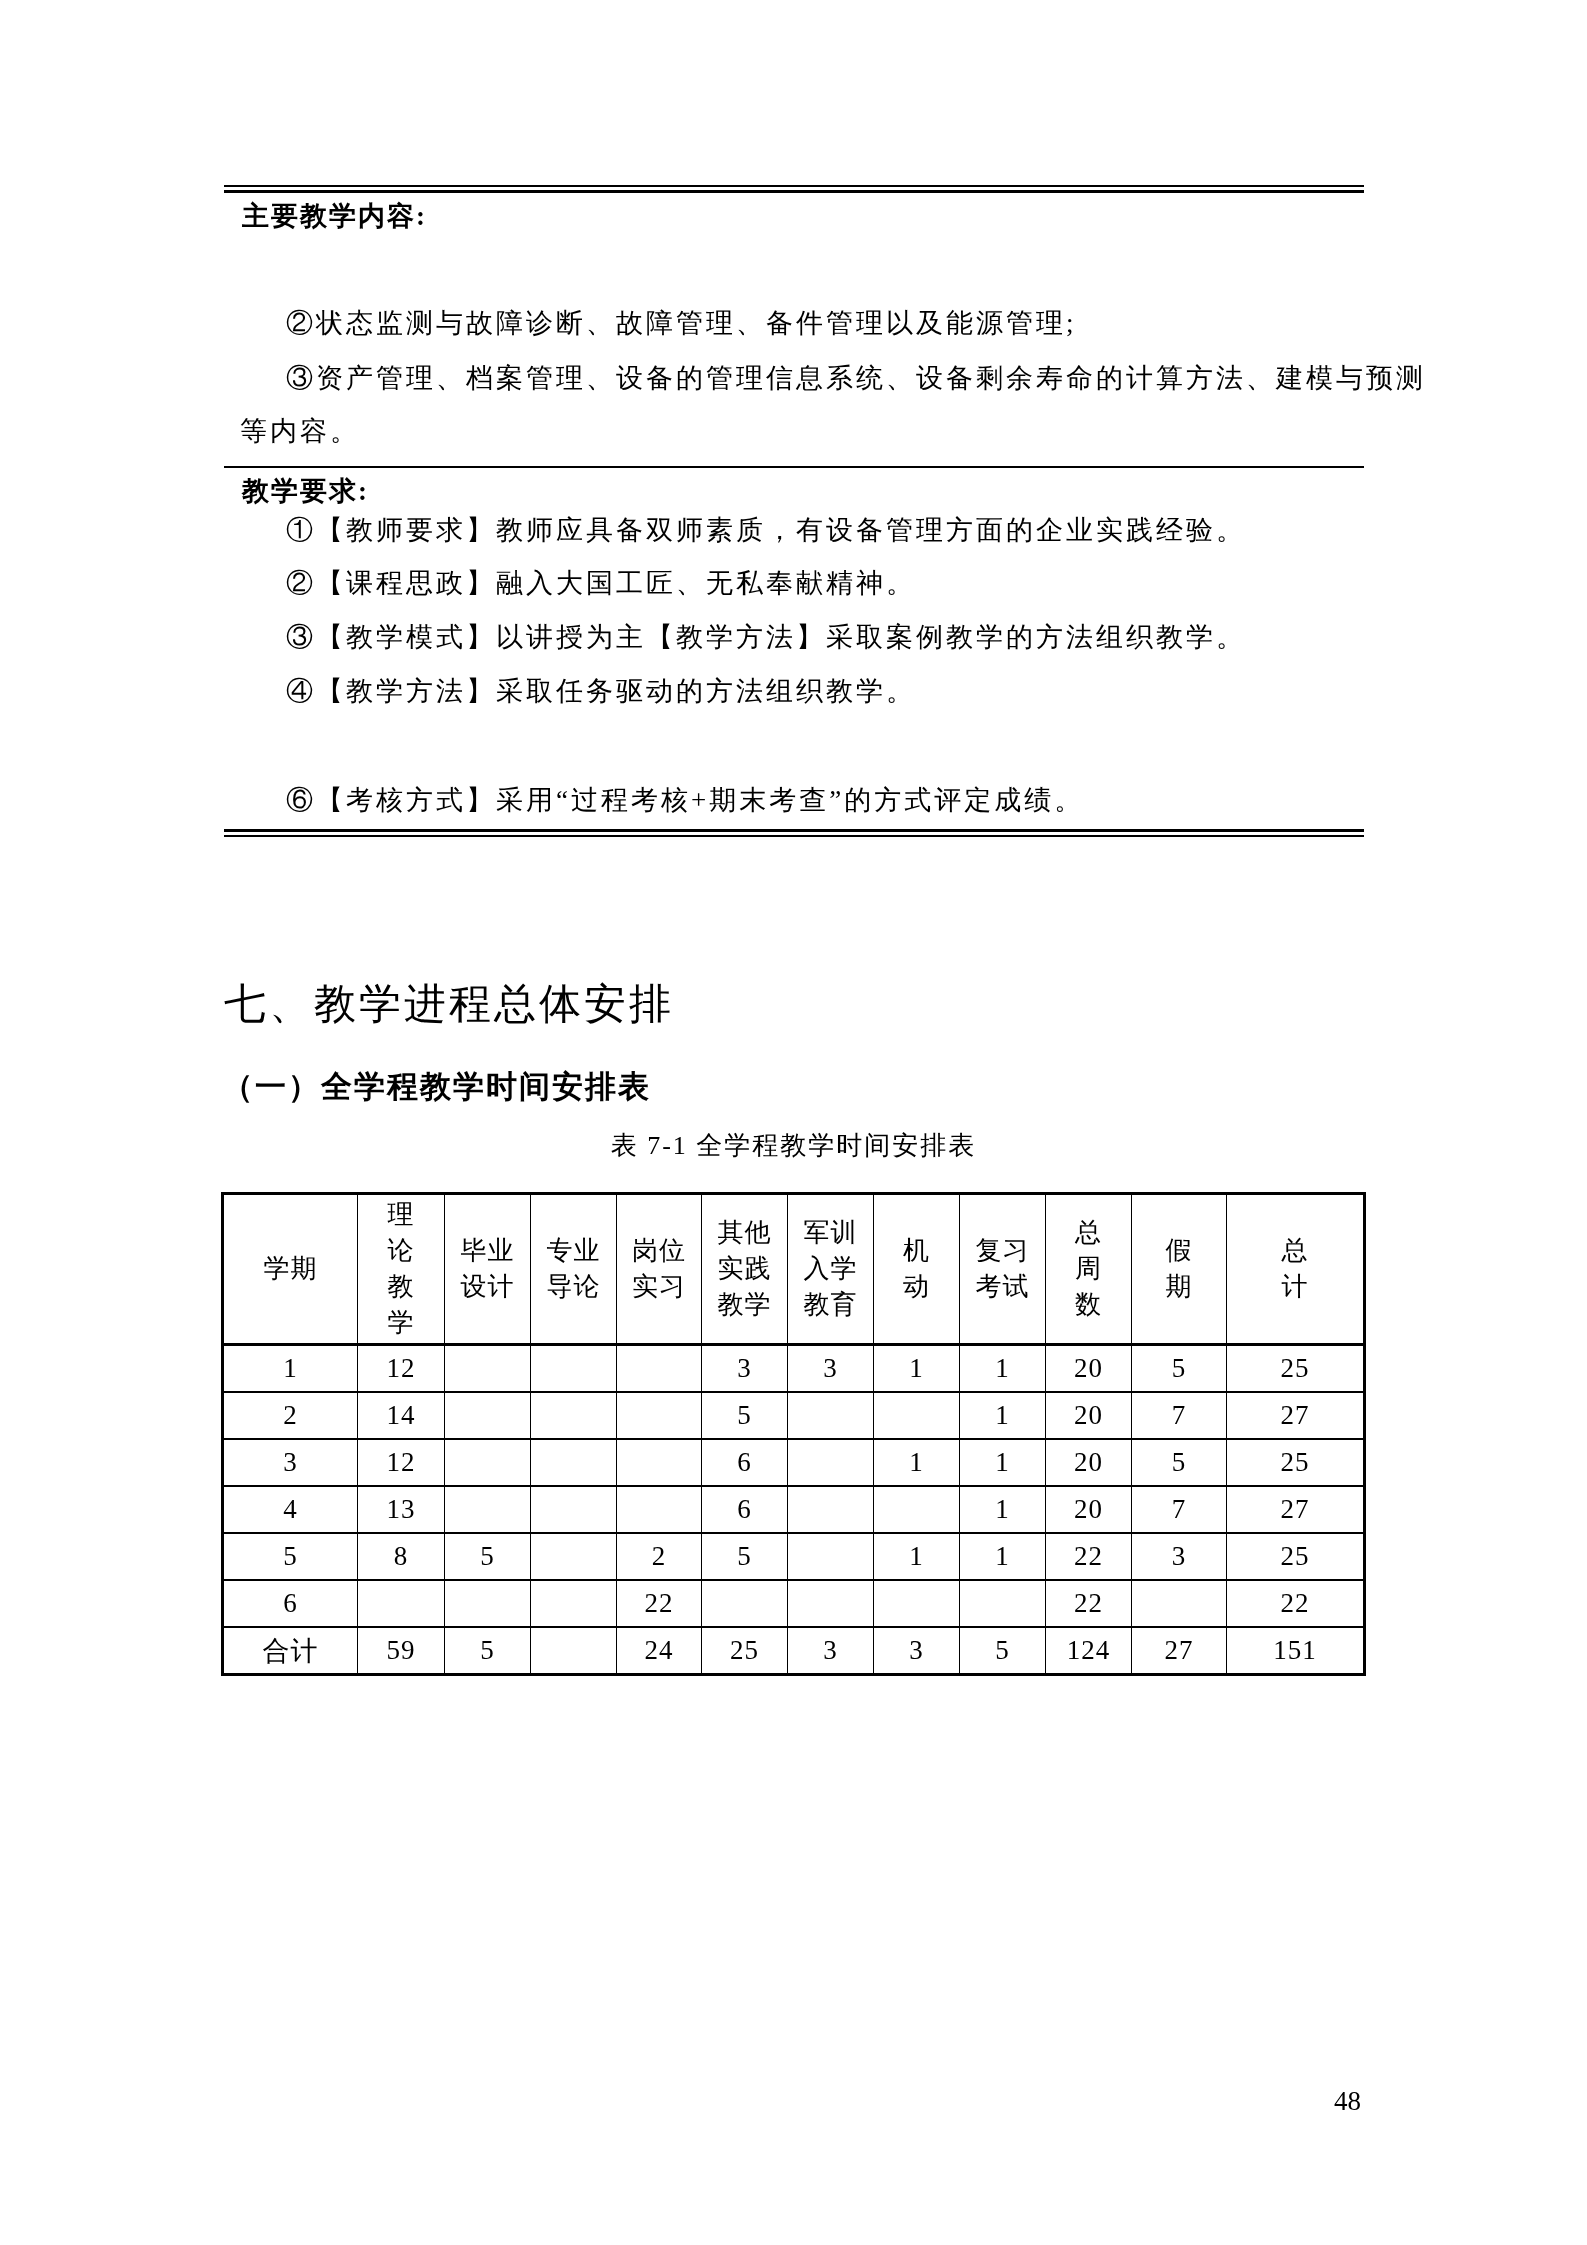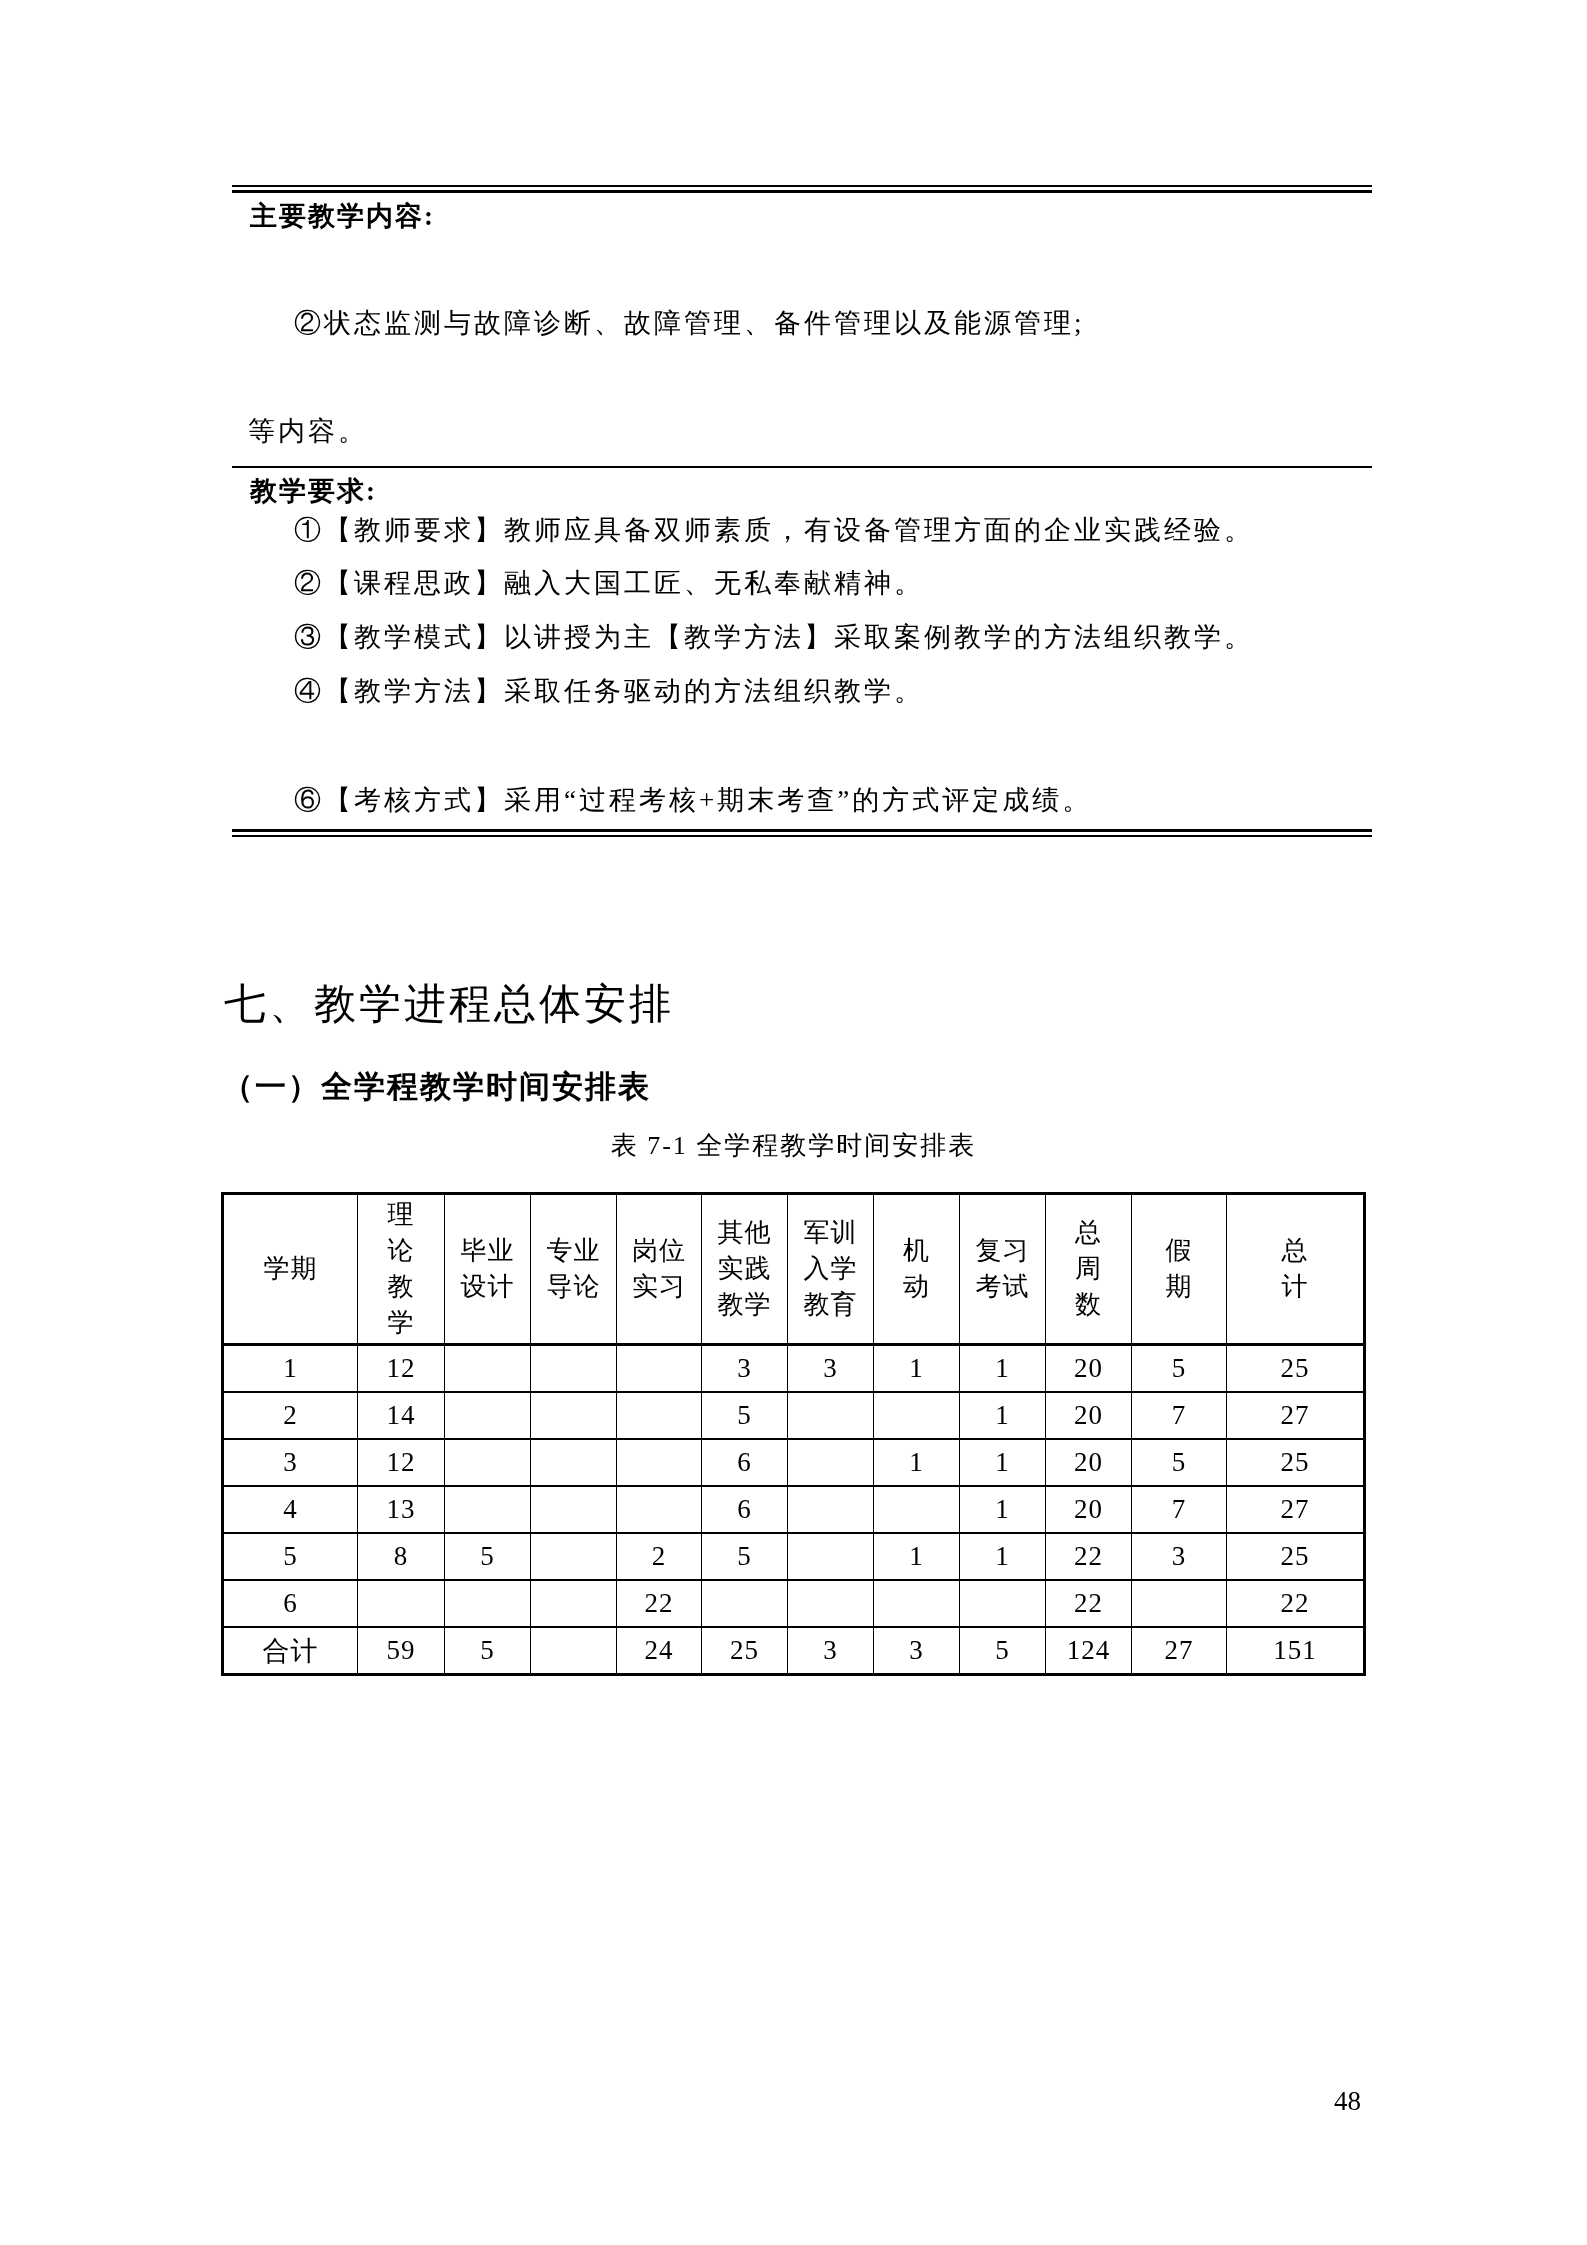--- a/index.html
+++ b/index.html
@@ -1,20 +1,20 @@
 <!DOCTYPE html>
 <html><head>
 <meta charset="utf-8">
 <style>
   html,body{margin:0;padding:0;}
   body{
     width:1587px;height:2245px;position:relative;background:#ffffff;color:#000;
     font-family:"Liberation Serif","DejaVu Serif",serif;
   }
-  .content-box{position:absolute;left:232px;top:185px;width:1140px;height:828px;text-align:center;}
+  .content-box{position:absolute;left:224px;top:185px;width:1140px;height:828px;text-align:center;}
   .box-line{position:absolute;left:0;width:100%;background:#000;}
   .line-t1{top:0;height:2px;}
   .line-t2{top:5px;height:3px;}
   .line-mid{top:281px;height:2px;}
   .line-b1{top:644px;height:3px;}
   .line-b2{top:650px;height:2px;}
   .tline{position:absolute;font-size:27px;line-height:30px;letter-spacing:3px;white-space:nowrap;}
   .ttitle{font-weight:bold;letter-spacing:2px;}
   .s1-title{top:16px;left:18px;}
   .s1-i0{top:69px;left:62px;}
@@ -63,20 +63,21 @@
 
 <div class="content-box">
   <div class="box-line line-t1"></div>
   <div class="box-line line-t2"></div>
   <div class="box-line line-mid"></div>
   <div class="box-line line-b1"></div>
   <div class="box-line line-b2"></div>
 
   <div class="tline ttitle s1-title">主要教学内容:</div>
   <div class="tline s1-i1">②状态监测与故障诊断、故障管理、备件管理以及能源管理;</div>
+  <div class="tline s1-i2">③资产管理、档案管理、设备的管理信息系统、设备剩余寿命的计算方法、建模与预测</div>
   <div class="tline s1-i3">等内容。</div>
 
   <div class="tline ttitle s2-title">教学要求:</div>
   <div class="tline s2-i0">①【教师要求】教师应具备双师素质，有设备管理方面的企业实践经验。</div>
   <div class="tline s2-i2">③【教学模式】以讲授为主【教学方法】采取案例教学的方法组织教学。</div>
   <div class="tline s2-i1">②【课程思政】融入大国工匠、无私奉献精神。</div>
   <div class="tline s2-i3">④【教学方法】采取任务驱动的方法组织教学。</div>
   <div class="tline s2-i5">⑥【考核方式】采用“过程考核+期末考查”的方式评定成绩。</div>
 </div>
 

